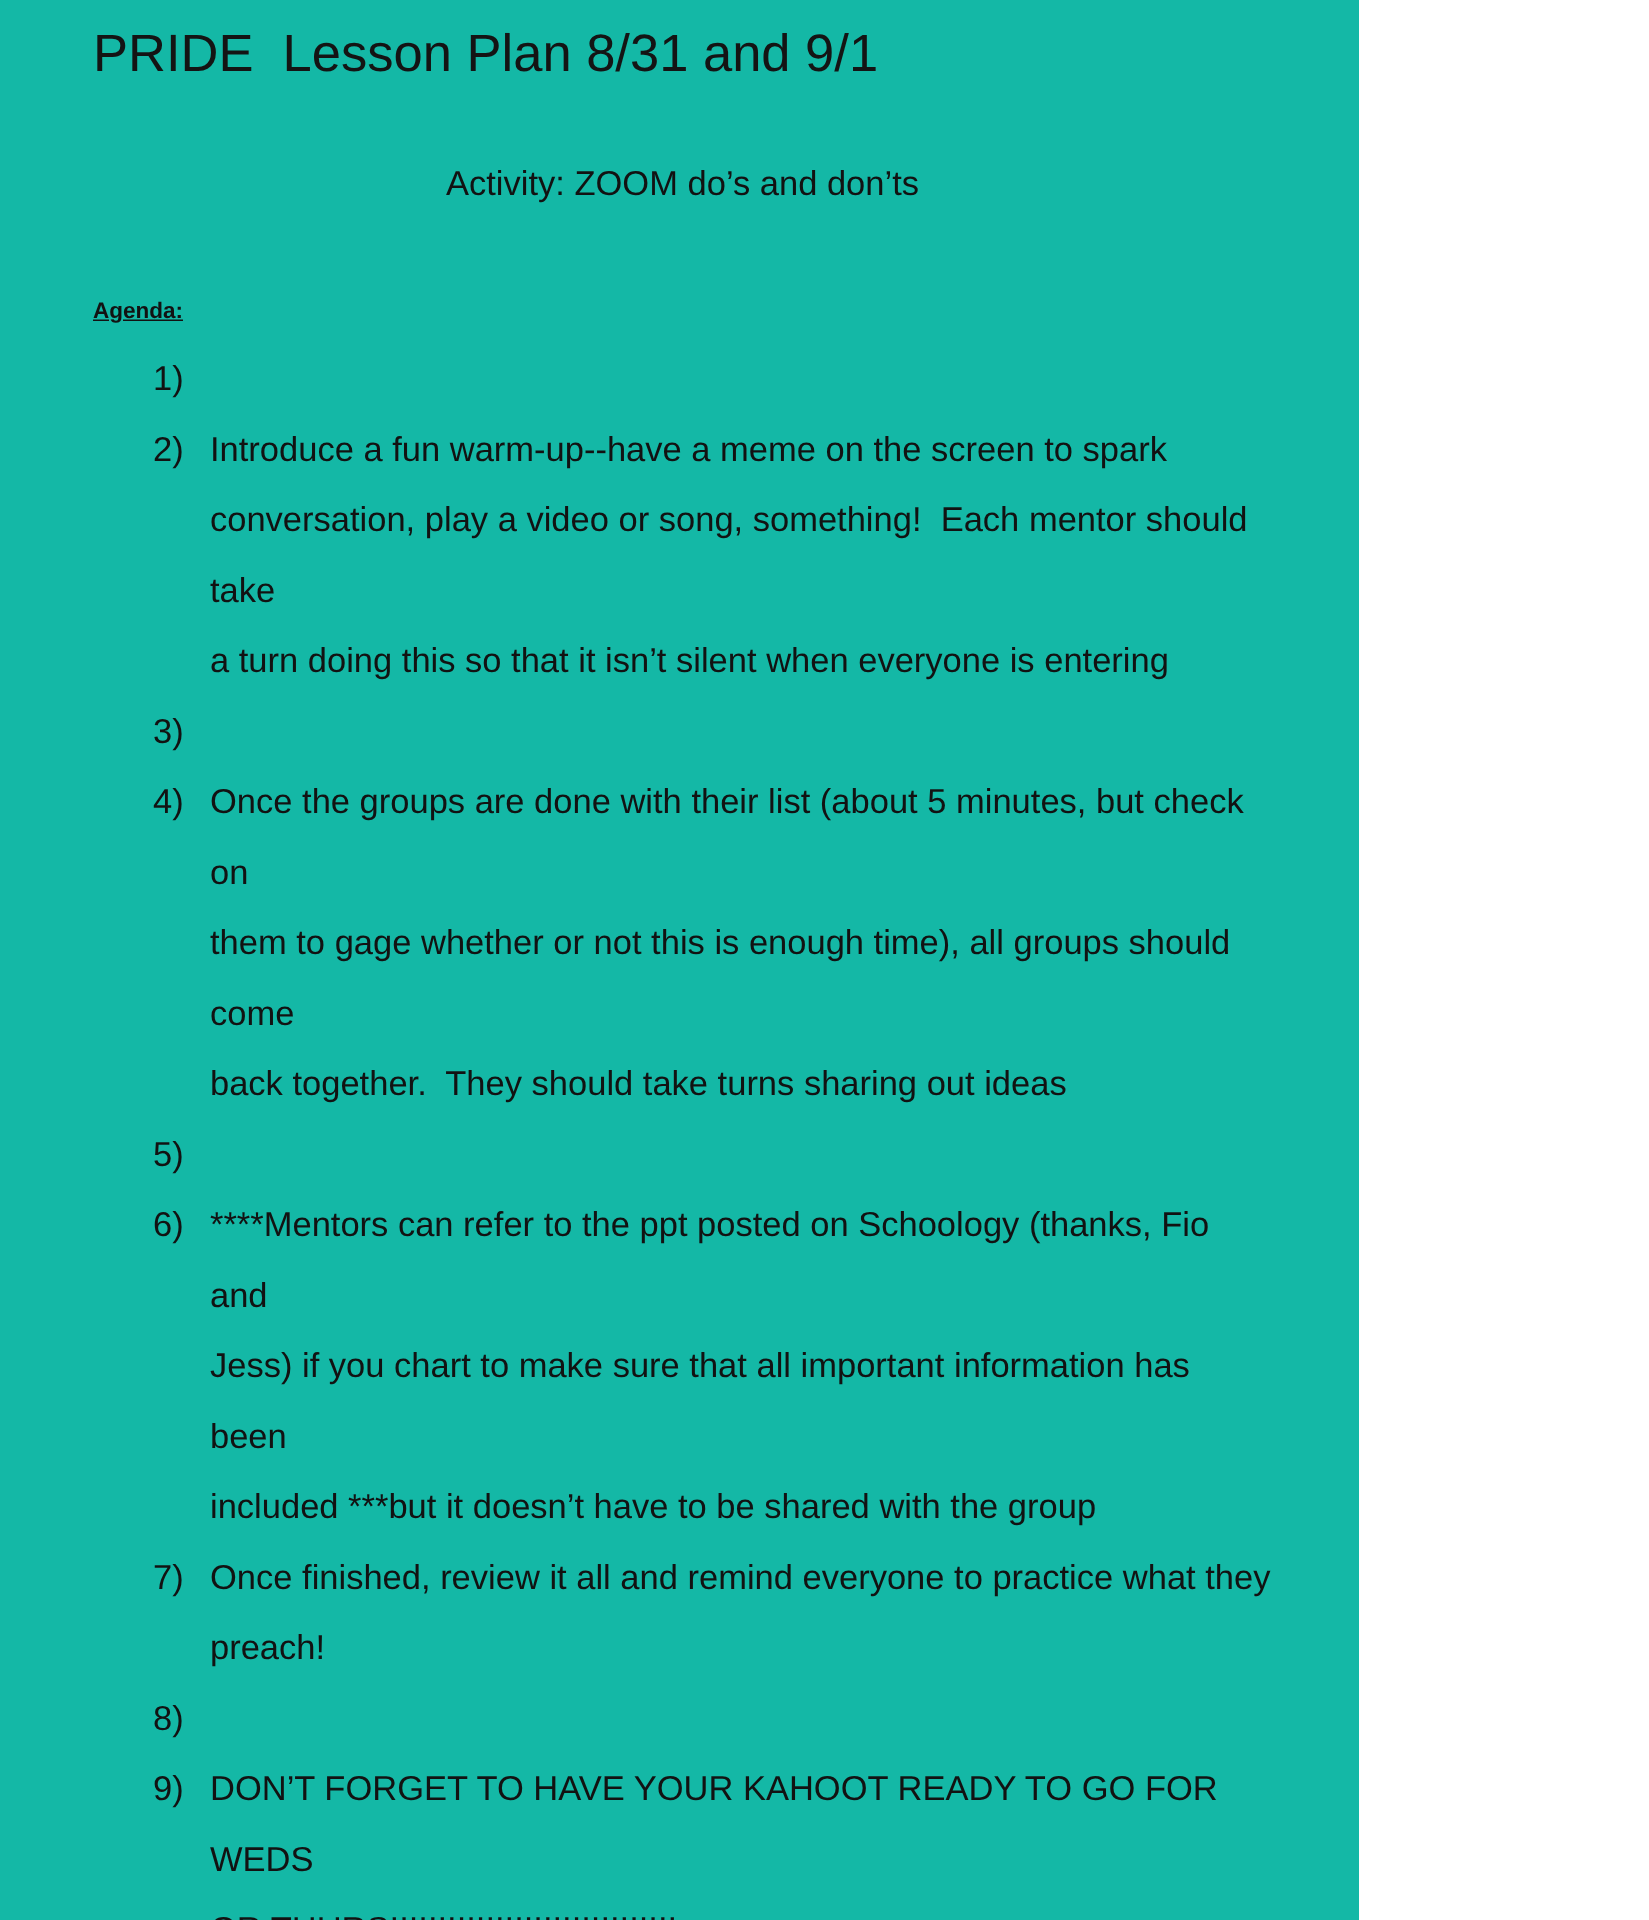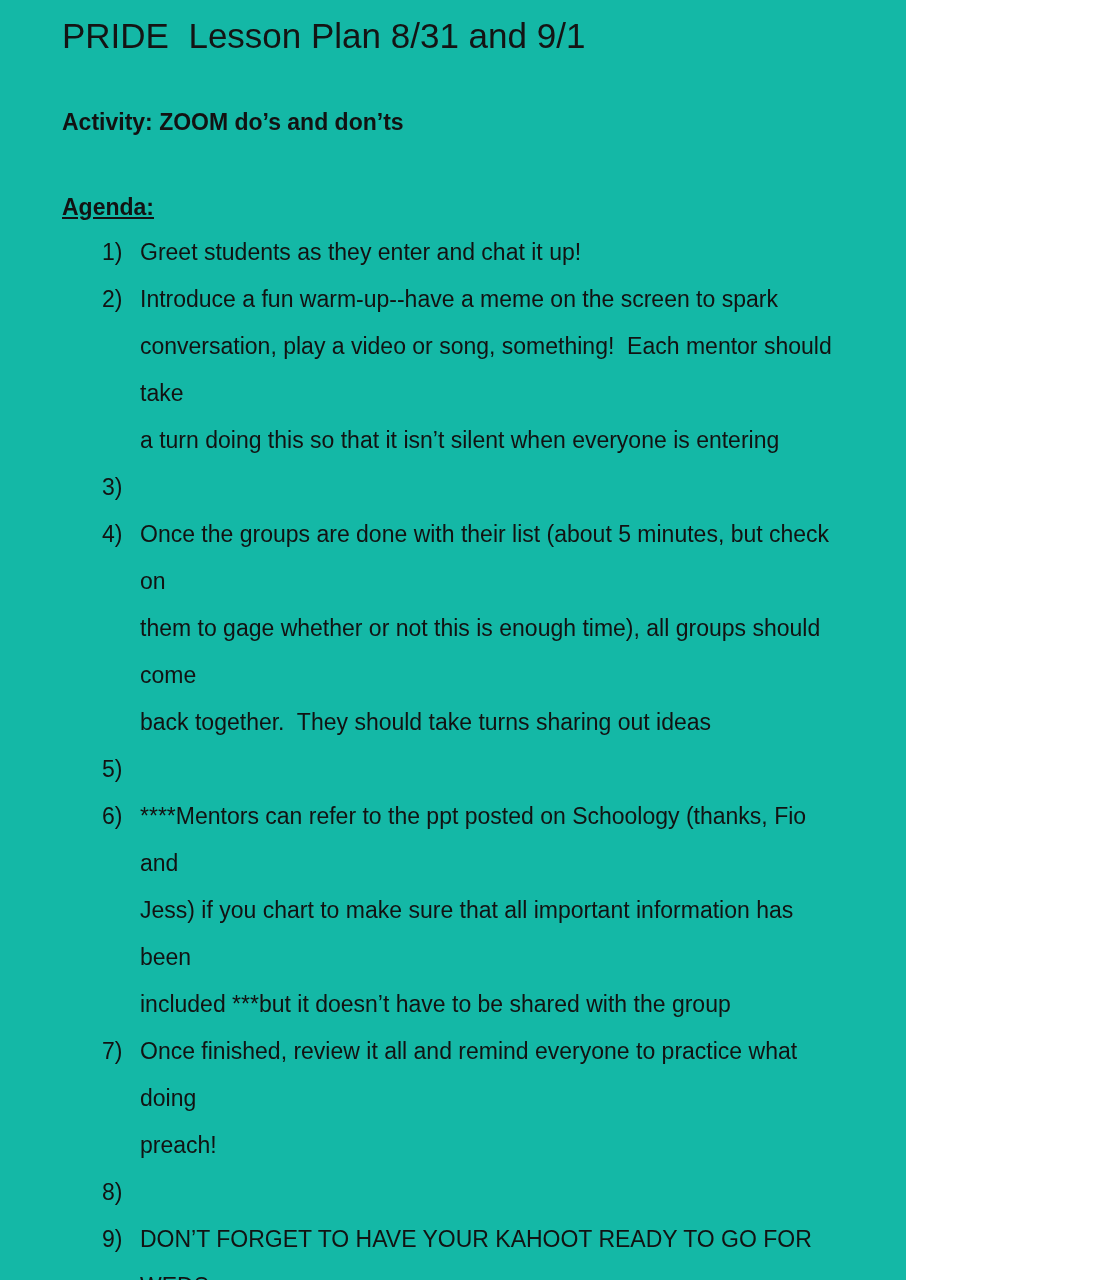--- a/index.html
+++ b/index.html
@@ -21,27 +21,28 @@
   .doc-title {
     font-size: 35px;
     font-weight: 400;
     line-height: 40px;
     margin: 0;
     white-space: pre-wrap;
     color: #141414;
   }
   .activity-heading {
     font-size: 23px;
-    font-weight: 700;
+    font-weight: 400;
     line-height: 27px;
     margin: 53px 0 0 0;
     white-space: pre-wrap;
+    text-align: center;
   }
   .agenda-heading {
-    font-size: 23px;
+    font-size: 15px;
     font-weight: 700;
     line-height: 27px;
     margin: 58px 0 0 0;
   }
   .agenda-heading .underlined {
     text-decoration: underline;
   }
   .agenda-list {
     margin: 8px 0 0 0;
     padding: 0;
@@ -70,21 +71,20 @@
 
   <p class="activity-heading">Activity: ZOOM do’s and don’ts</p>
 
   <p class="agenda-heading">
     <span class="underlined">Agenda:</span>
   </p>
 
   <ol class="agenda-list">
     <li class="agenda-item">
       <span class="num">1)</span>
-      <span class="text">Greet students as they enter and chat it up!</span>
     </li>
 
     <li class="agenda-item">
       <span class="num">2)</span>
       <span class="text">Introduce a fun warm-up--have a meme on the screen to spark
 conversation, play a video or song, something!  Each mentor should take
 a turn doing this so that it isn’t silent when everyone is entering</span>
     </li>
 
     <li class="agenda-item">
@@ -104,21 +104,21 @@
 
     <li class="agenda-item">
       <span class="num">6)</span>
       <span class="text">****Mentors can refer to the ppt posted on Schoology (thanks, Fio and
 Jess) if you chart to make sure that all important information has been
 included ***but it doesn’t have to be shared with the group</span>
     </li>
 
     <li class="agenda-item">
       <span class="num">7)</span>
-      <span class="text">Once finished, review it all and remind everyone to practice what doing
+      <span class="text">Once finished, review it all and remind everyone to practice what they
 preach!</span>
     </li>
 
     <li class="agenda-item">
       <span class="num">8)</span>
     </li>
 
     <li class="agenda-item">
       <span class="num">9)</span>
       <span class="text">DON’T FORGET TO HAVE YOUR KAHOOT READY TO GO FOR WEDS

